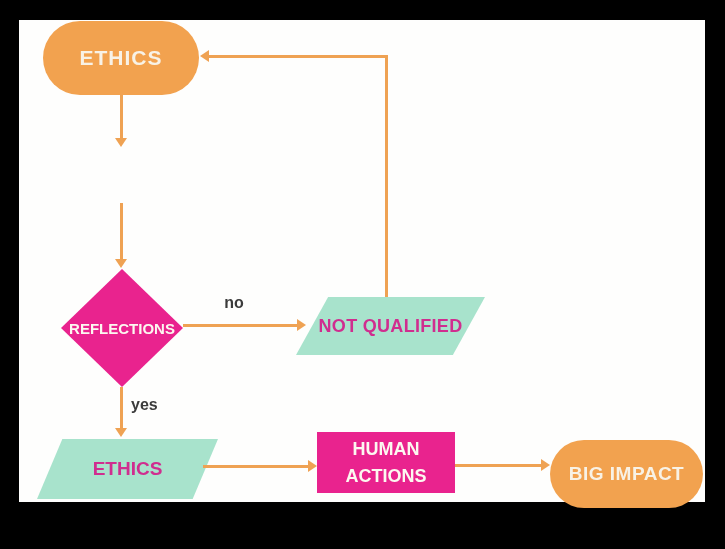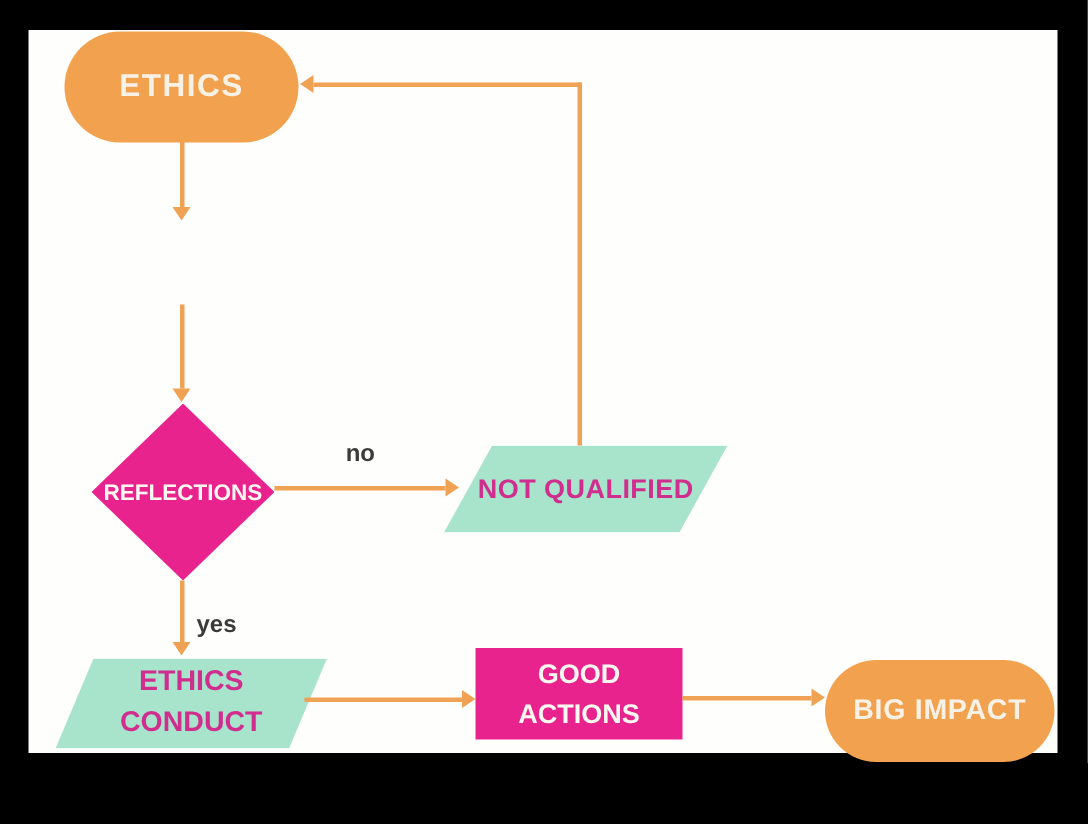--- a/index.html
+++ b/index.html
@@ -40,22 +40,22 @@
   .h-line{height:3px;}
   .v-line{width:3px;}
   .ah{position:absolute;width:0;height:0;}
   .ah-down{border-left:6.5px solid transparent;border-right:6.5px solid transparent;border-top:9px solid #EFA253;}
   .ah-right{border-top:6.5px solid transparent;border-bottom:6.5px solid transparent;border-left:9px solid #EFA253;}
   .ah-left{border-top:6.5px solid transparent;border-bottom:6.5px solid transparent;border-right:9px solid #EFA253;}
 
   .edge-label{
     position:absolute;color:#3B3B3B;font-weight:bold;font-size:16px;
   }
-  #label-no{left:218px;top:294px;width:32px;text-align:right;}
-  #label-yes{left:131px;top:408px;}
+  #label-no{left:218px;top:294px;width:32px;text-align:center;}
+  #label-yes{left:131px;top:396px;}
 </style>
 </head>
 <body>
 
 <div class="canvas">
   <div class="frame"></div>
 
   <div class="node pill" id="node-ethics">
     <span>ETHICS</span>
   </div>
@@ -65,27 +65,26 @@
     <span>REFLECTIONS</span>
   </div>
 
   <div class="node para" id="node-not-qualified">
     <span>NOT QUALIFIED</span>
   </div>
 
   <div class="node para" id="node-human-conduct">
     <span>
       <span style="display:block">ETHICS</span>
-      <span style="display:block">CONDUCT</span>
     </span>
   </div>
 
   <div class="node rect" id="node-good-actions">
     <span>
-      <span style="display:block">GOOD</span>
+      <span style="display:block">HUMAN</span>
       <span style="display:block">ACTIONS</span>
     </span>
   </div>
 
   <div class="node pill" id="node-big-impact">
     <span>BIG IMPACT</span>
   </div>
 
   <div class="v-line" style="left:120px;top:94px;height:44px;"></div>
   <div class="ah ah-down" style="left:115px;top:138px;"></div>

